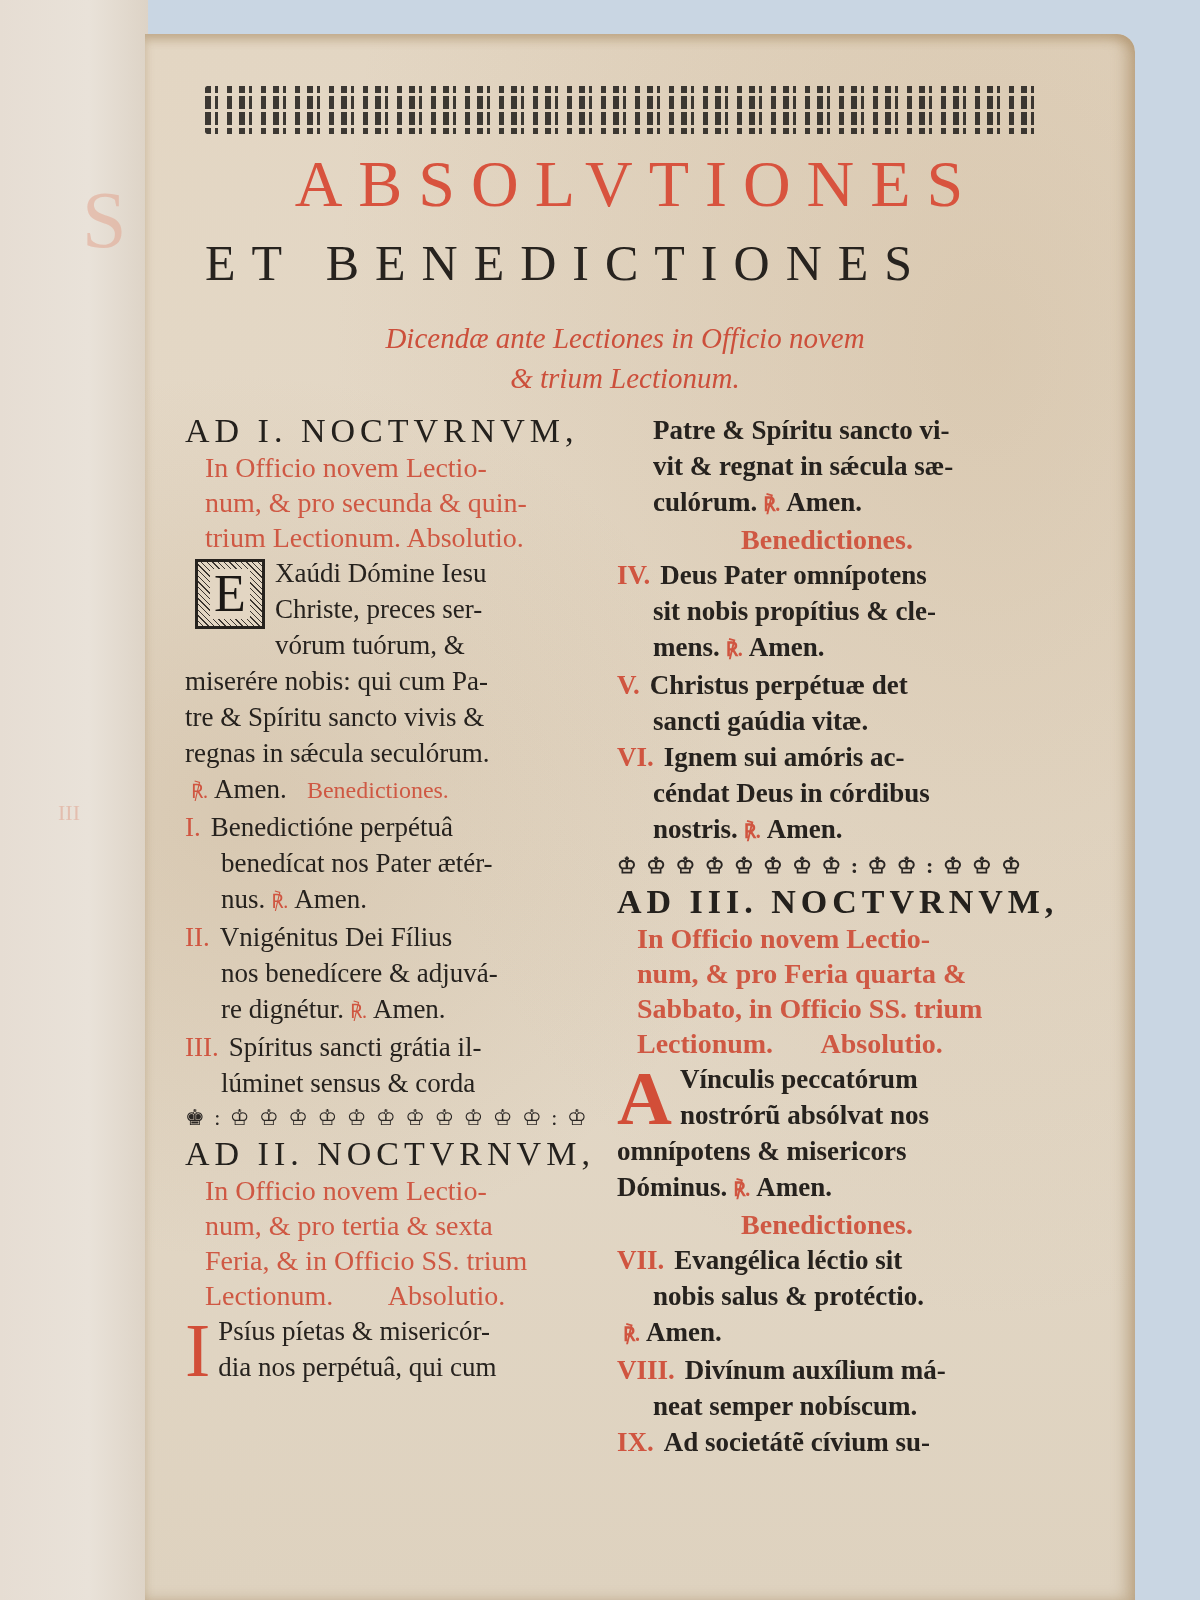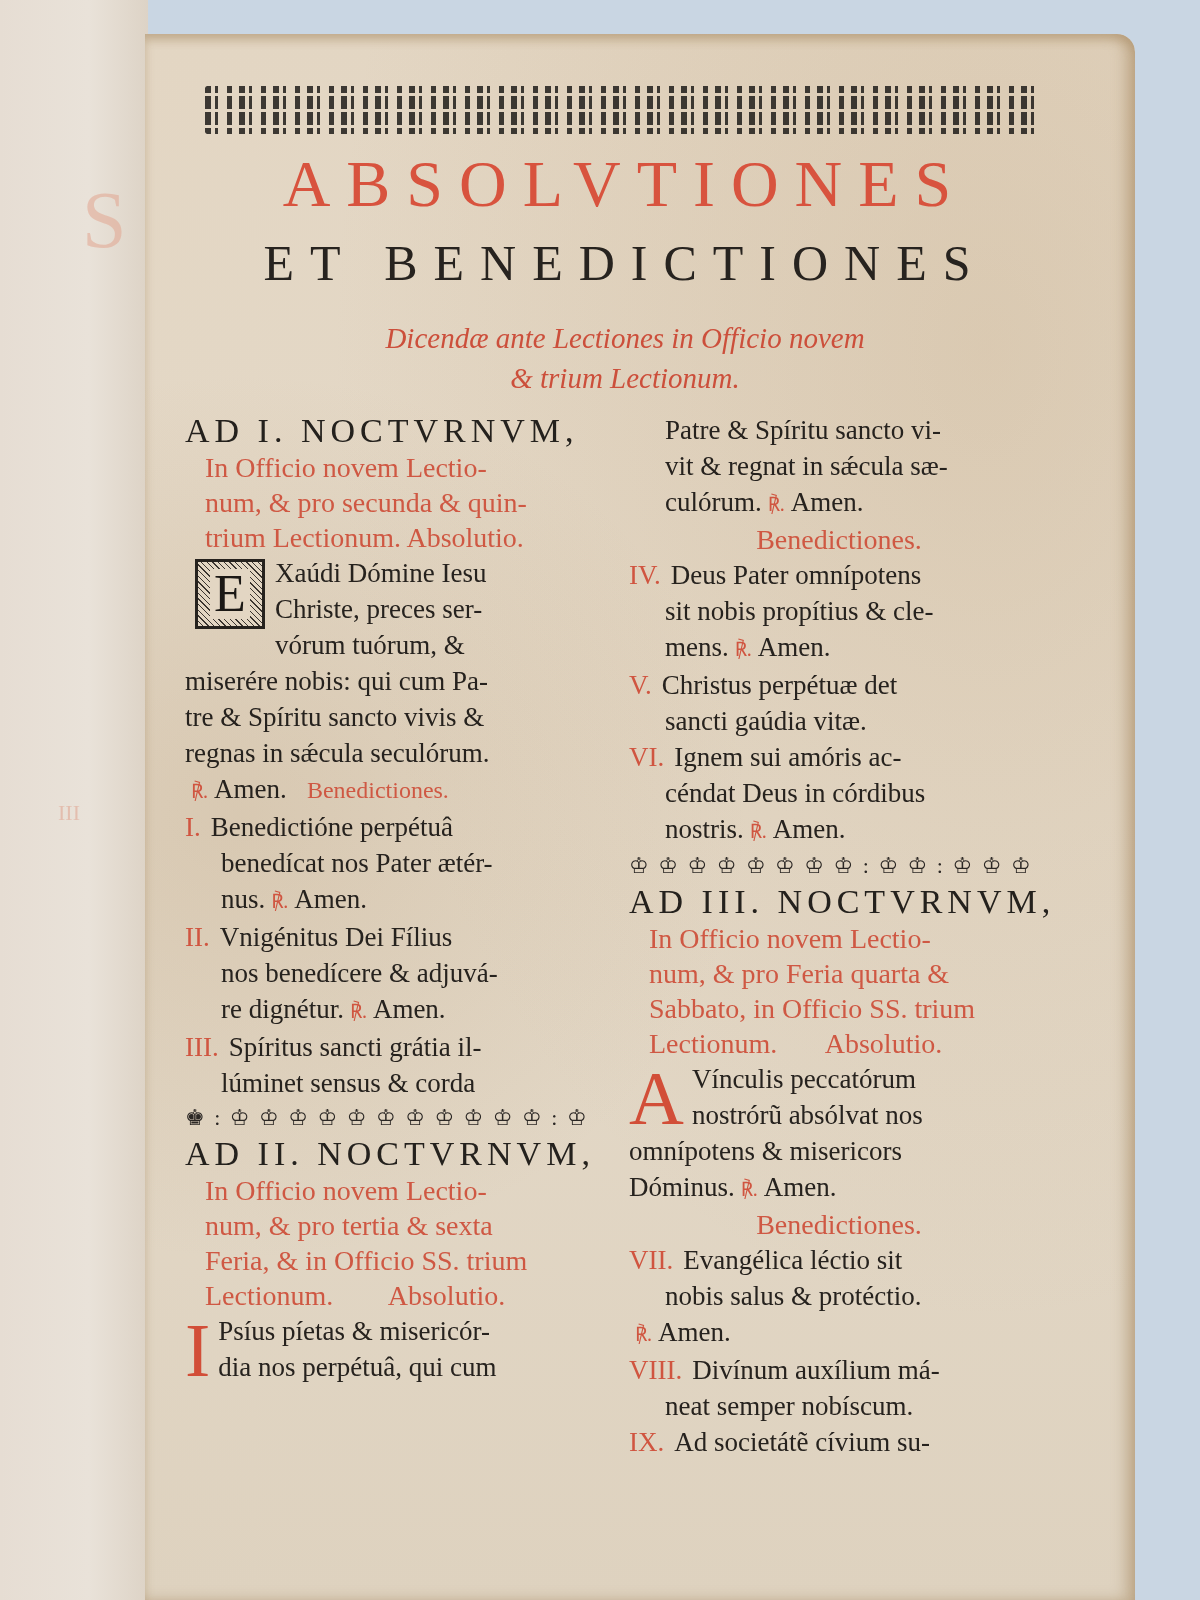--- a/index.html
+++ b/index.html
@@ -30,34 +30,34 @@
     box-shadow: inset -10px 0 14px rgba(150,115,70,0.35), inset 0 6px 10px rgba(150,115,70,0.3);
   }
   .ornament {
     position: absolute; left: 60px; top: 52px; width: 838px; height: 48px;
     background:
       repeating-linear-gradient(90deg, #1f1d1a 0 6px, transparent 6px 10px, #1f1d1a 10px 13px, transparent 13px 22px, #1f1d1a 22px 27px, transparent 27px 34px);
     -webkit-mask: repeating-linear-gradient(180deg, #000 0 7px, transparent 7px 10px, #000 10px 16px);
     opacity: 0.85; border-radius: 2px;
   }
   .title-red {
-    position: absolute; left: 60px; top: 112px; width: 840px; text-align: center;
+    position: absolute; left: 72px; top: 112px; width: 840px; text-align: center;
     color: #d8533e; font-size: 66px; letter-spacing: 16px; font-family: "Liberation Serif", serif;
   }
   .title-black {
-    position: absolute; left: 60px; top: 200px; width: 840px; text-align: center;
+    position: absolute; left: 60px; top: 200px; width: 840px; 
     color: #27231f; font-size: 50px; letter-spacing: 16px; font-family: "Liberation Serif", serif;
   }
   .subtitle {
     position: absolute; left: 60px; top: 284px; width: 840px; text-align: center;
     color: #cc4f3b; font-size: 29px; line-height: 40px; font-style: italic; font-family: "Liberation Serif", serif;
   }
   .col { position: absolute; top: 378px; width: 420px; font-family: "Liberation Serif", serif; }
   .col.left { left: 40px; }
-  .col.right { left: 484px; }
+  .col.right { left: 472px; font-weight: bold; }
   .heading {
     color: #24211d; font-size: 34px; letter-spacing: 5px; line-height: 38px; white-space: nowrap;
   }
   .rubric {
     color: #cf5843; font-size: 28px; line-height: 35px; padding-left: 20px; text-align: justify;
   }
   .rubric.center { text-align: center; padding-left: 0; }
   .text { color: #26221e; font-size: 27px; line-height: 36px; text-align: justify; }
   .para { position: relative; }
   .dropcap-box {

